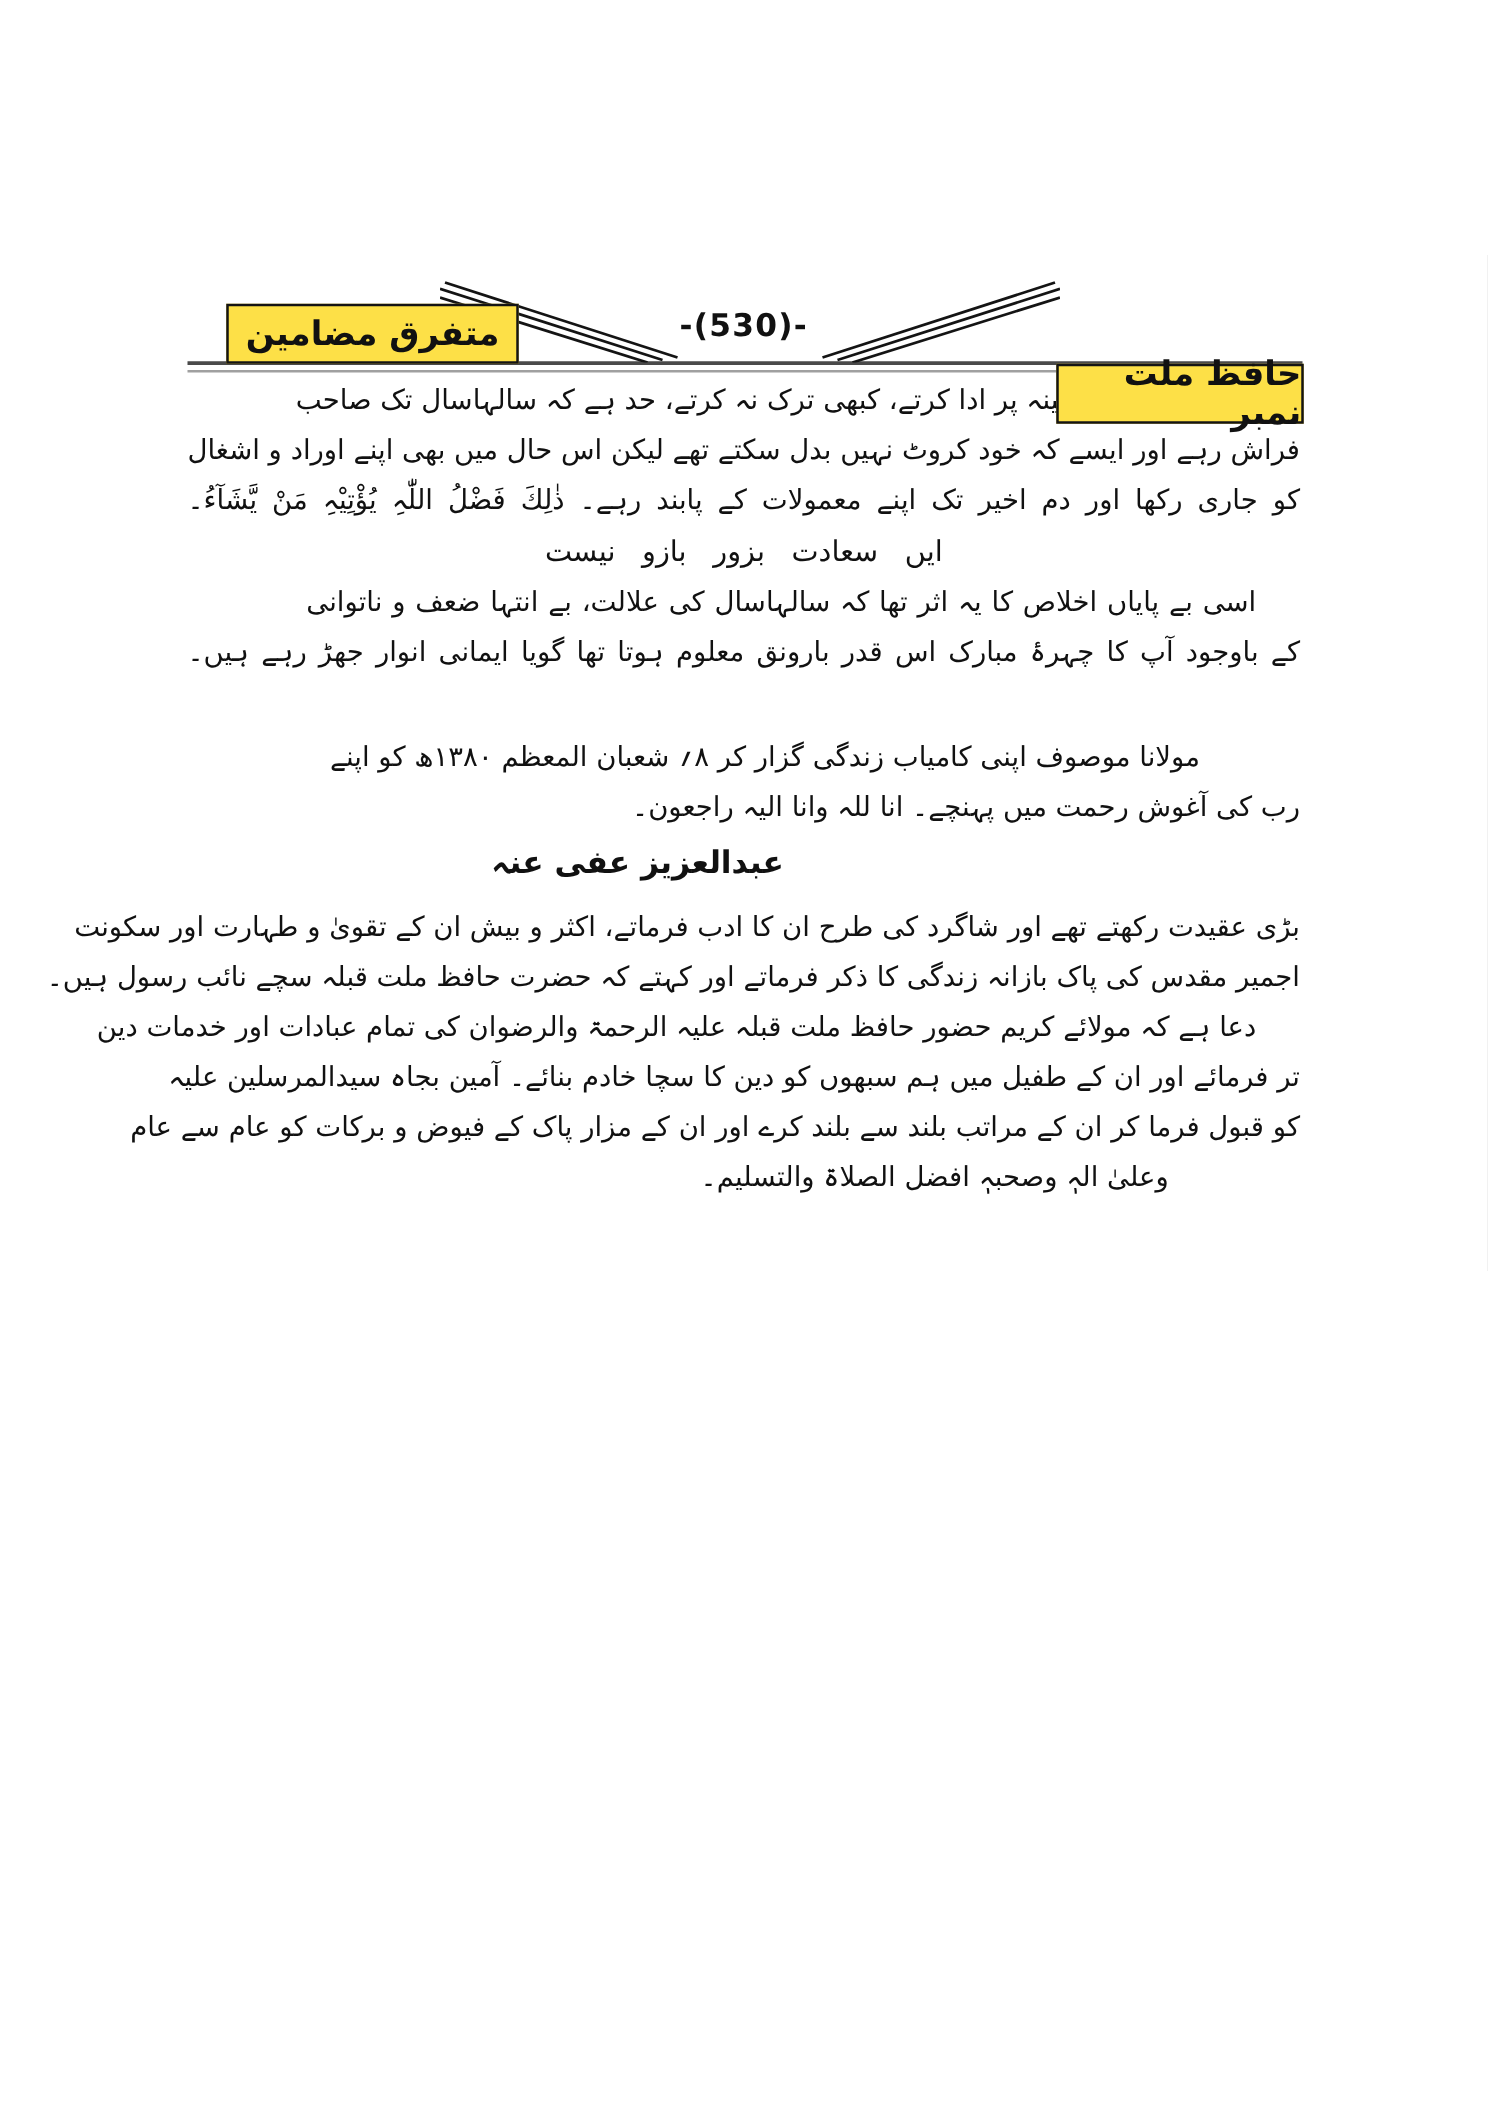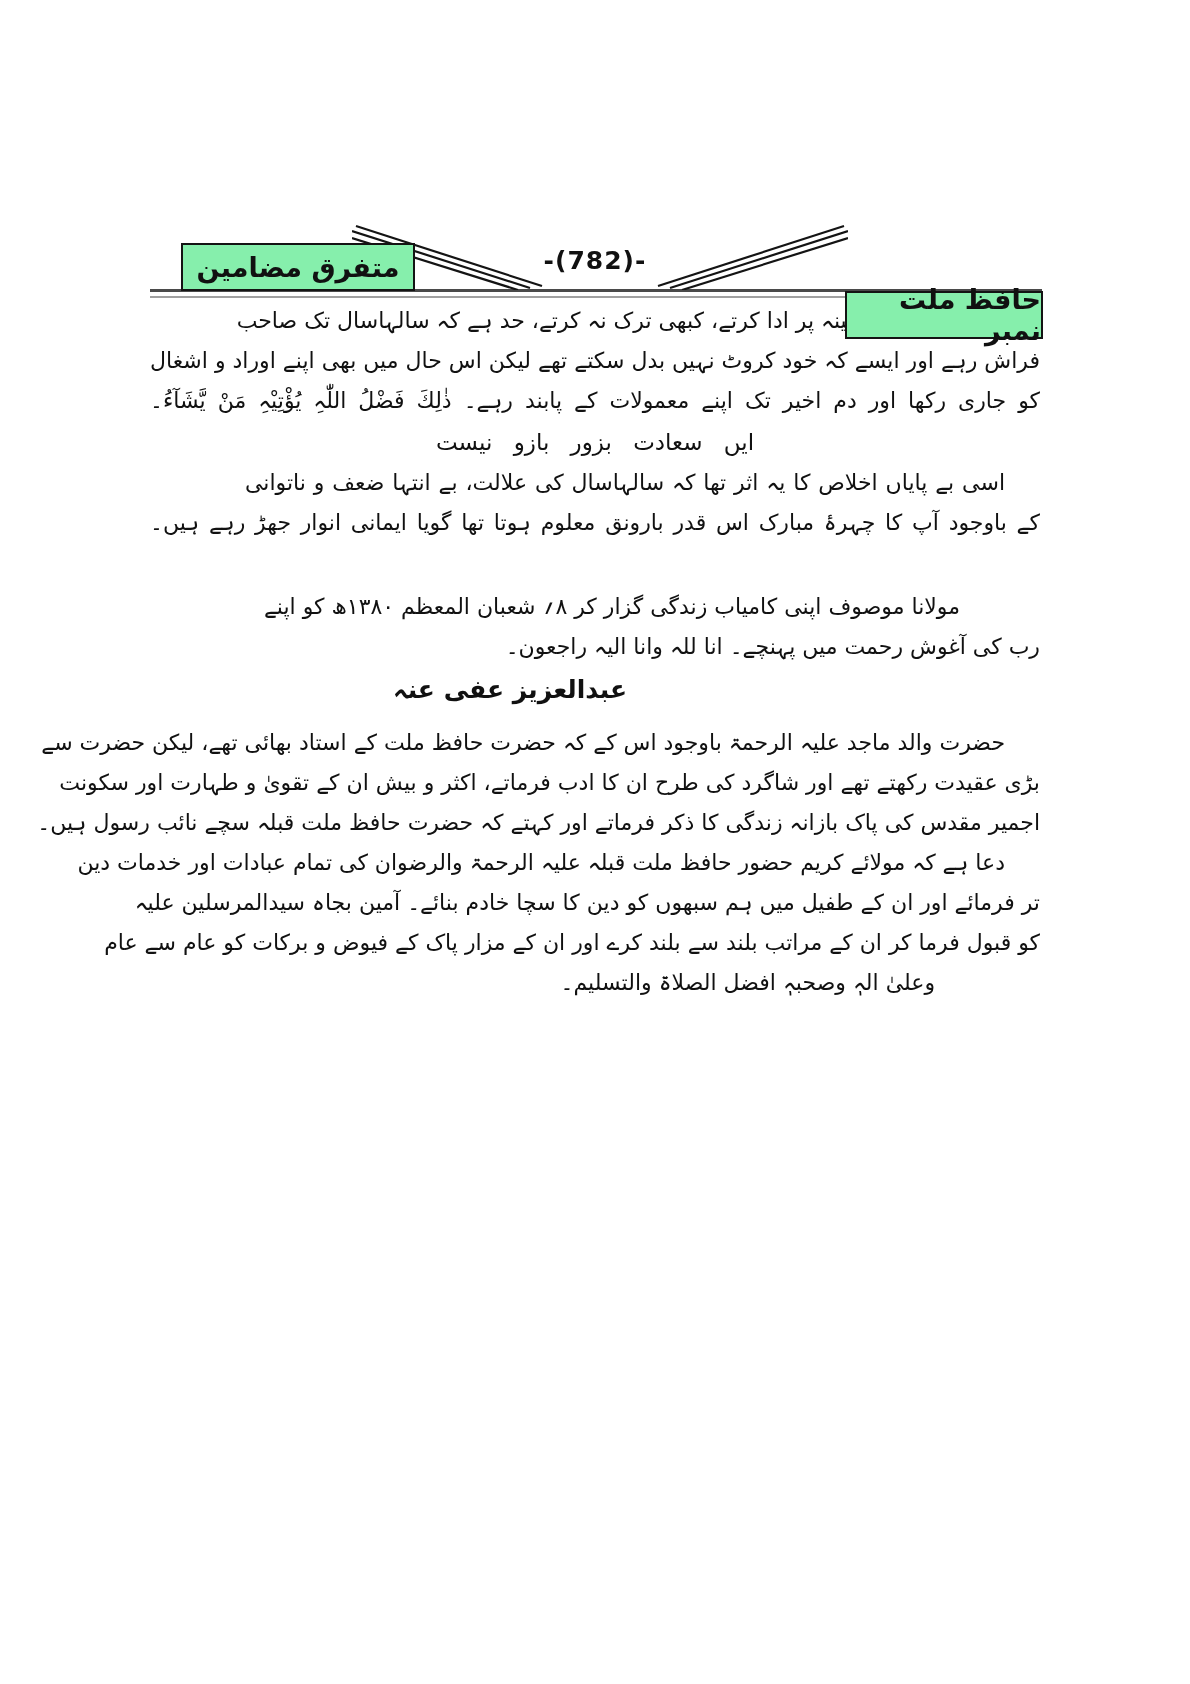--- a/index.html
+++ b/index.html
@@ -12,21 +12,21 @@
     font-family:"DejaVu Sans", sans-serif;
     direction:rtl;
     overflow:hidden;
   }
   
   .hdr-box {
     position:absolute; top:243px; height:48px;
     border:2px solid #141414;
     display:flex; align-items:center; justify-content:center;
     font-size:27px; font-weight:bold;
-    background:#86efac;
+    background:#fde047;
     box-sizing:border-box;
     z-index:2;
   }
   .hdr-box.left  { left:181px;  width:234px; }
   .hdr-box.right { left:845px;  width:198px;margin-top:48px; }
   .hdr-ornament { position:absolute; top:222px; z-index:1; }
   .hdr-ornament.left  { left:352px; }
   .hdr-ornament.right { left:648px; }
   .page-number {
     position:absolute; top:246px; left:495px; width:200px;
@@ -76,21 +76,21 @@
   <div class="hdr-box right">
     <span>حافظ ملت نمبر</span>
   </div>
 
   <svg class="hdr-ornament right" width="200" height="68" viewBox="0 0 200 68">
     <line x1="10" y1="64" x2="196" y2="4" stroke="#141414" stroke-width="2.2"></line>
     <line x1="22" y1="66" x2="200" y2="9" stroke="#141414" stroke-width="2.2"></line>
     <line x1="34" y1="68" x2="200" y2="16" stroke="#141414" stroke-width="2.2"></line>
   </svg>
 
-  <div class="page-number">-(782)-</div>
+  <div class="page-number">-(530)-</div>
 
   <svg class="hdr-ornament left" width="200" height="68" viewBox="0 0 200 68">
     <line x1="4" y1="4" x2="190" y2="64" stroke="#141414" stroke-width="2.2"></line>
     <line x1="0" y1="9" x2="178" y2="66" stroke="#141414" stroke-width="2.2"></line>
     <line x1="0" y1="16" x2="166" y2="68" stroke="#141414" stroke-width="2.2"></line>
   </svg>
 
   <div class="hdr-box left">
     <span>متفرق مضامین</span>
   </div>
@@ -108,21 +108,20 @@
     <div class="line p2-first">اسی بے پایاں اخلاص کا یہ اثر تھا کہ سالہاسال کی علالت، بے انتہا ضعف و ناتوانی</div>
     <div class="line">کے باوجود آپ کا چہرۂ مبارک اس قدر بارونق معلوم ہوتا تھا گویا ایمانی انوار جھڑ رہے ہیں۔</div>
 
     <div class="line p3-first">مولانا موصوف اپنی کامیاب زندگی گزار کر ۸؍ شعبان المعظم ۱۳۸۰ھ کو اپنے</div>
     <div class="line right-only">رب کی آغوش رحمت میں پہنچے۔ انا للہ وانا الیہ راجعون۔</div>
 
     <div class="signature">عبدالعزیز عفی عنہ</div>
 
     <div class="gap-sm"></div>
 
-    <div class="line first-indent">حضرت والد ماجد علیہ الرحمۃ باوجود اس کے کہ حضرت حافظ ملت کے استاد بھائی تھے، لیکن حضرت سے</div>
     <div class="line">بڑی عقیدت رکھتے تھے اور شاگرد کی طرح ان کا ادب فرماتے، اکثر و بیش ان کے تقویٰ و طہارت اور سکونت</div>
     <div class="line">اجمیر مقدس کی پاک بازانہ زندگی کا ذکر فرماتے اور کہتے کہ حضرت حافظ ملت قبلہ سچے نائب رسول ہیں۔</div>
 
     <div class="line first-indent">دعا ہے کہ مولائے کریم حضور حافظ ملت قبلہ علیہ الرحمۃ والرضوان کی تمام عبادات اور خدمات دین</div>
     <div class="line">تر فرمائے اور ان کے طفیل میں ہم سبھوں کو دین کا سچا خادم بنائے۔ آمین بجاہ سیدالمرسلین علیہ</div>
     <div class="line">کو قبول فرما کر ان کے مراتب بلند سے بلند کرے اور ان کے مزار پاک کے فیوض و برکات کو عام سے عام</div>
     <div class="line p5-last">وعلیٰ الہٖ وصحبہٖ افضل الصلاۃ والتسلیم۔</div>
 
   </div>
 </div>

